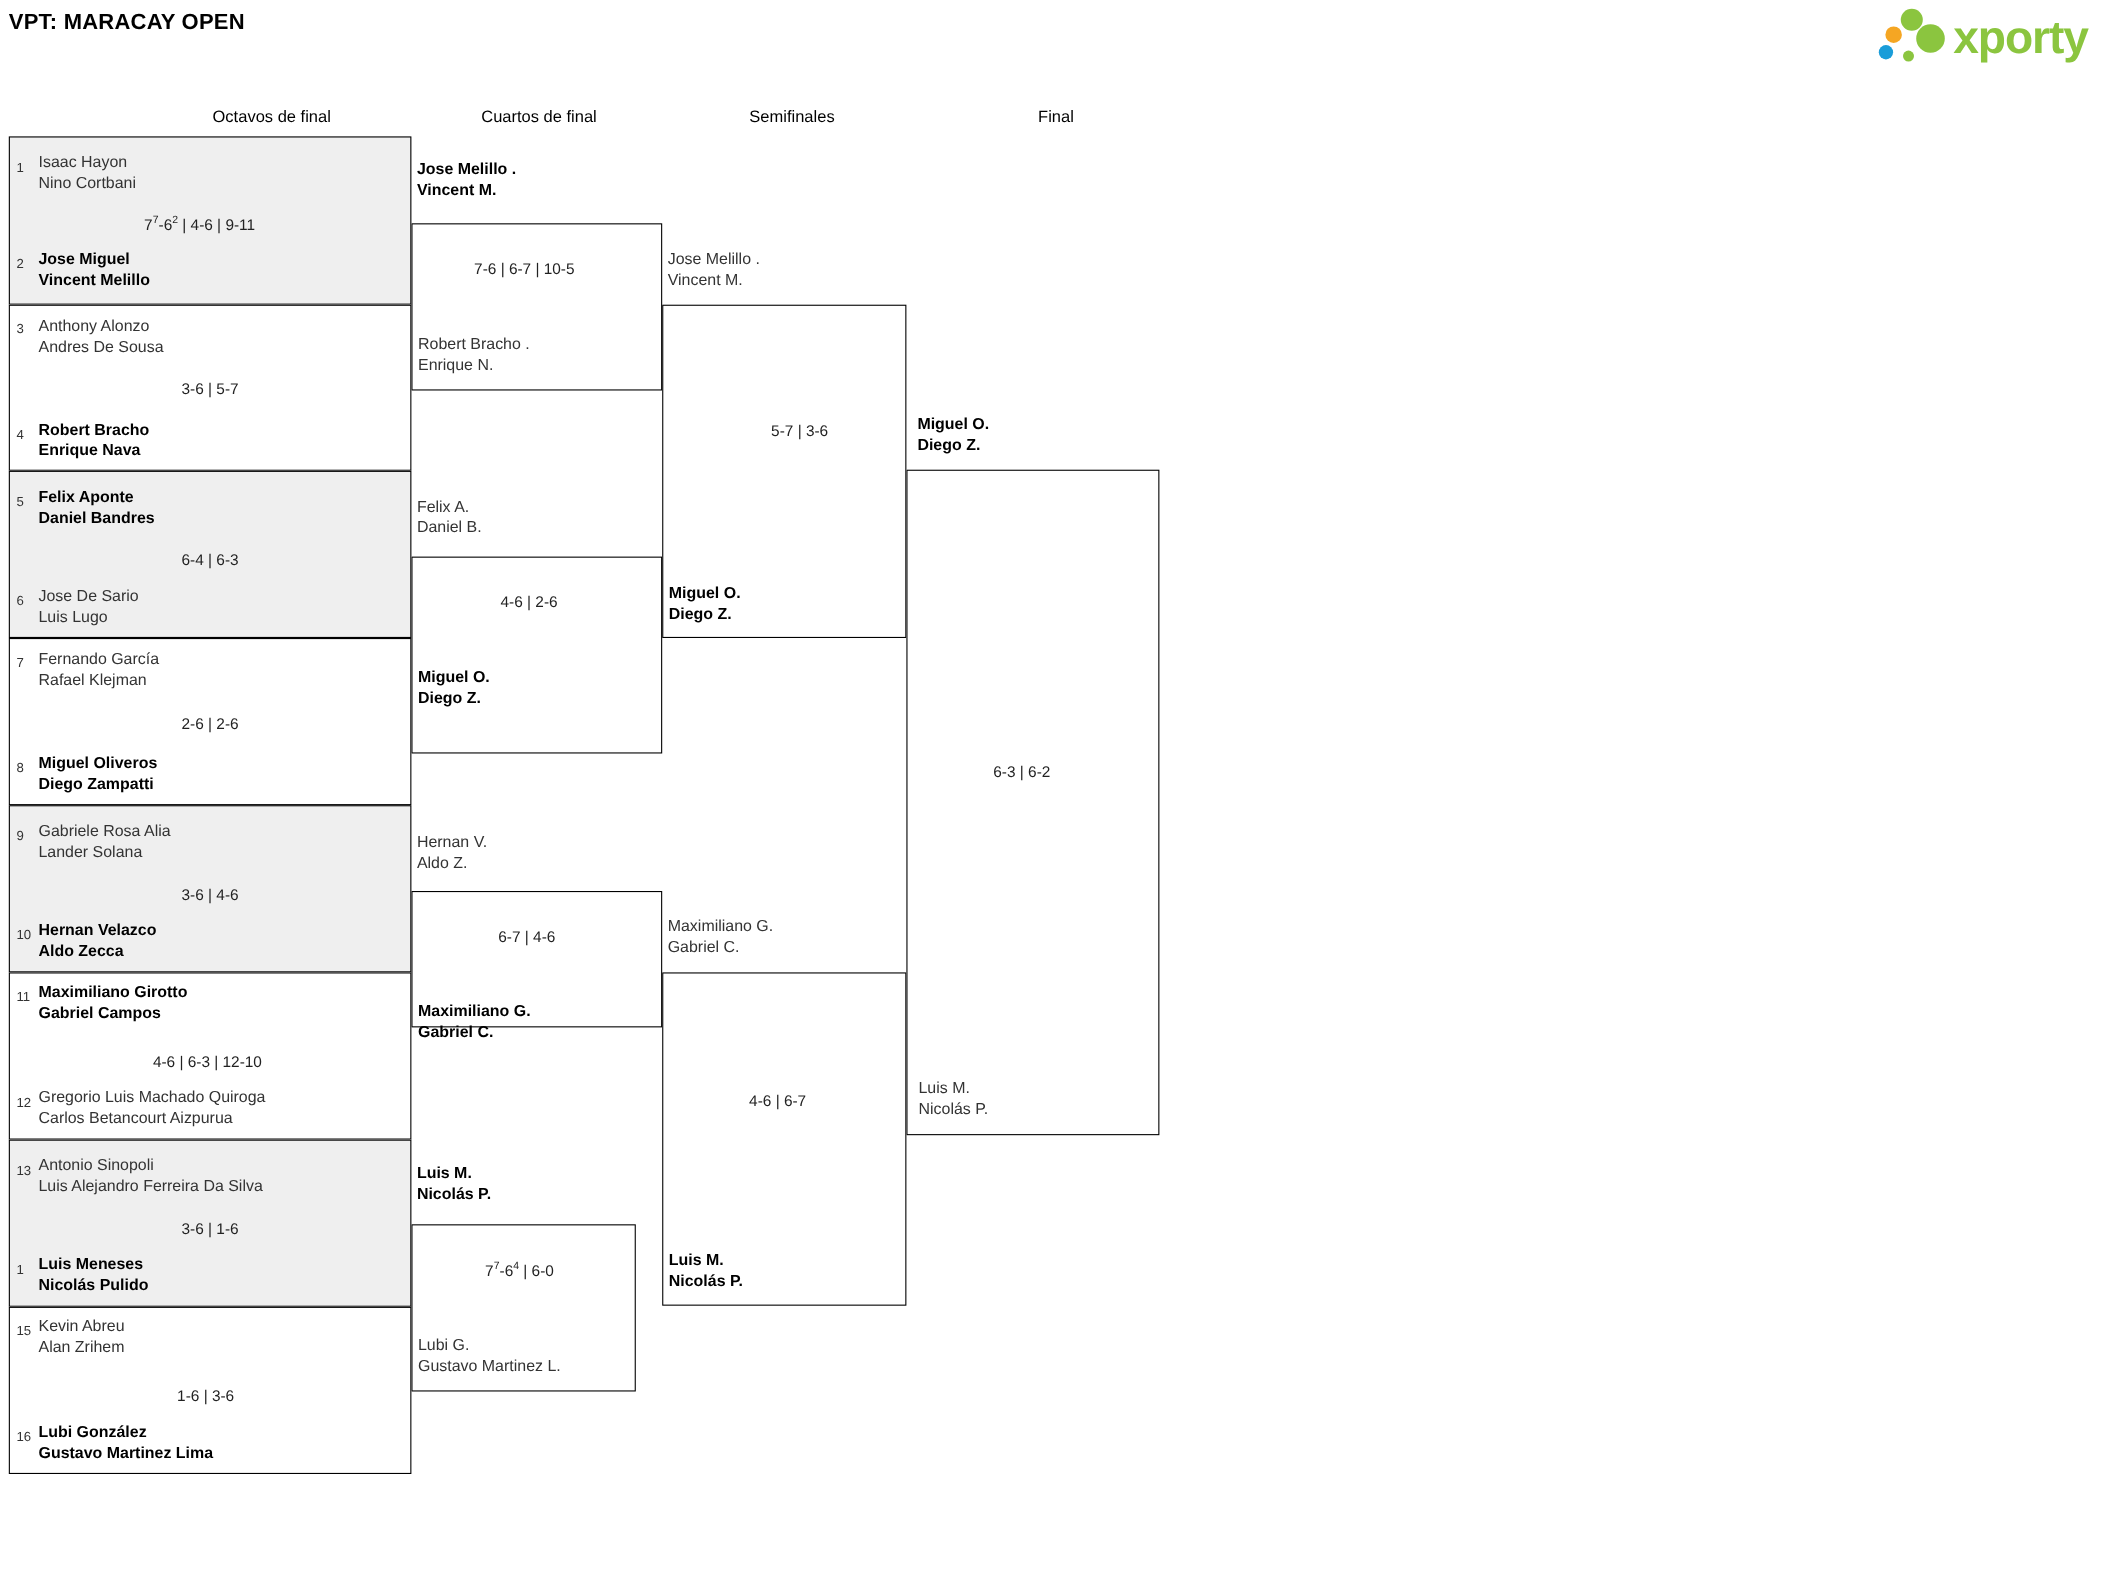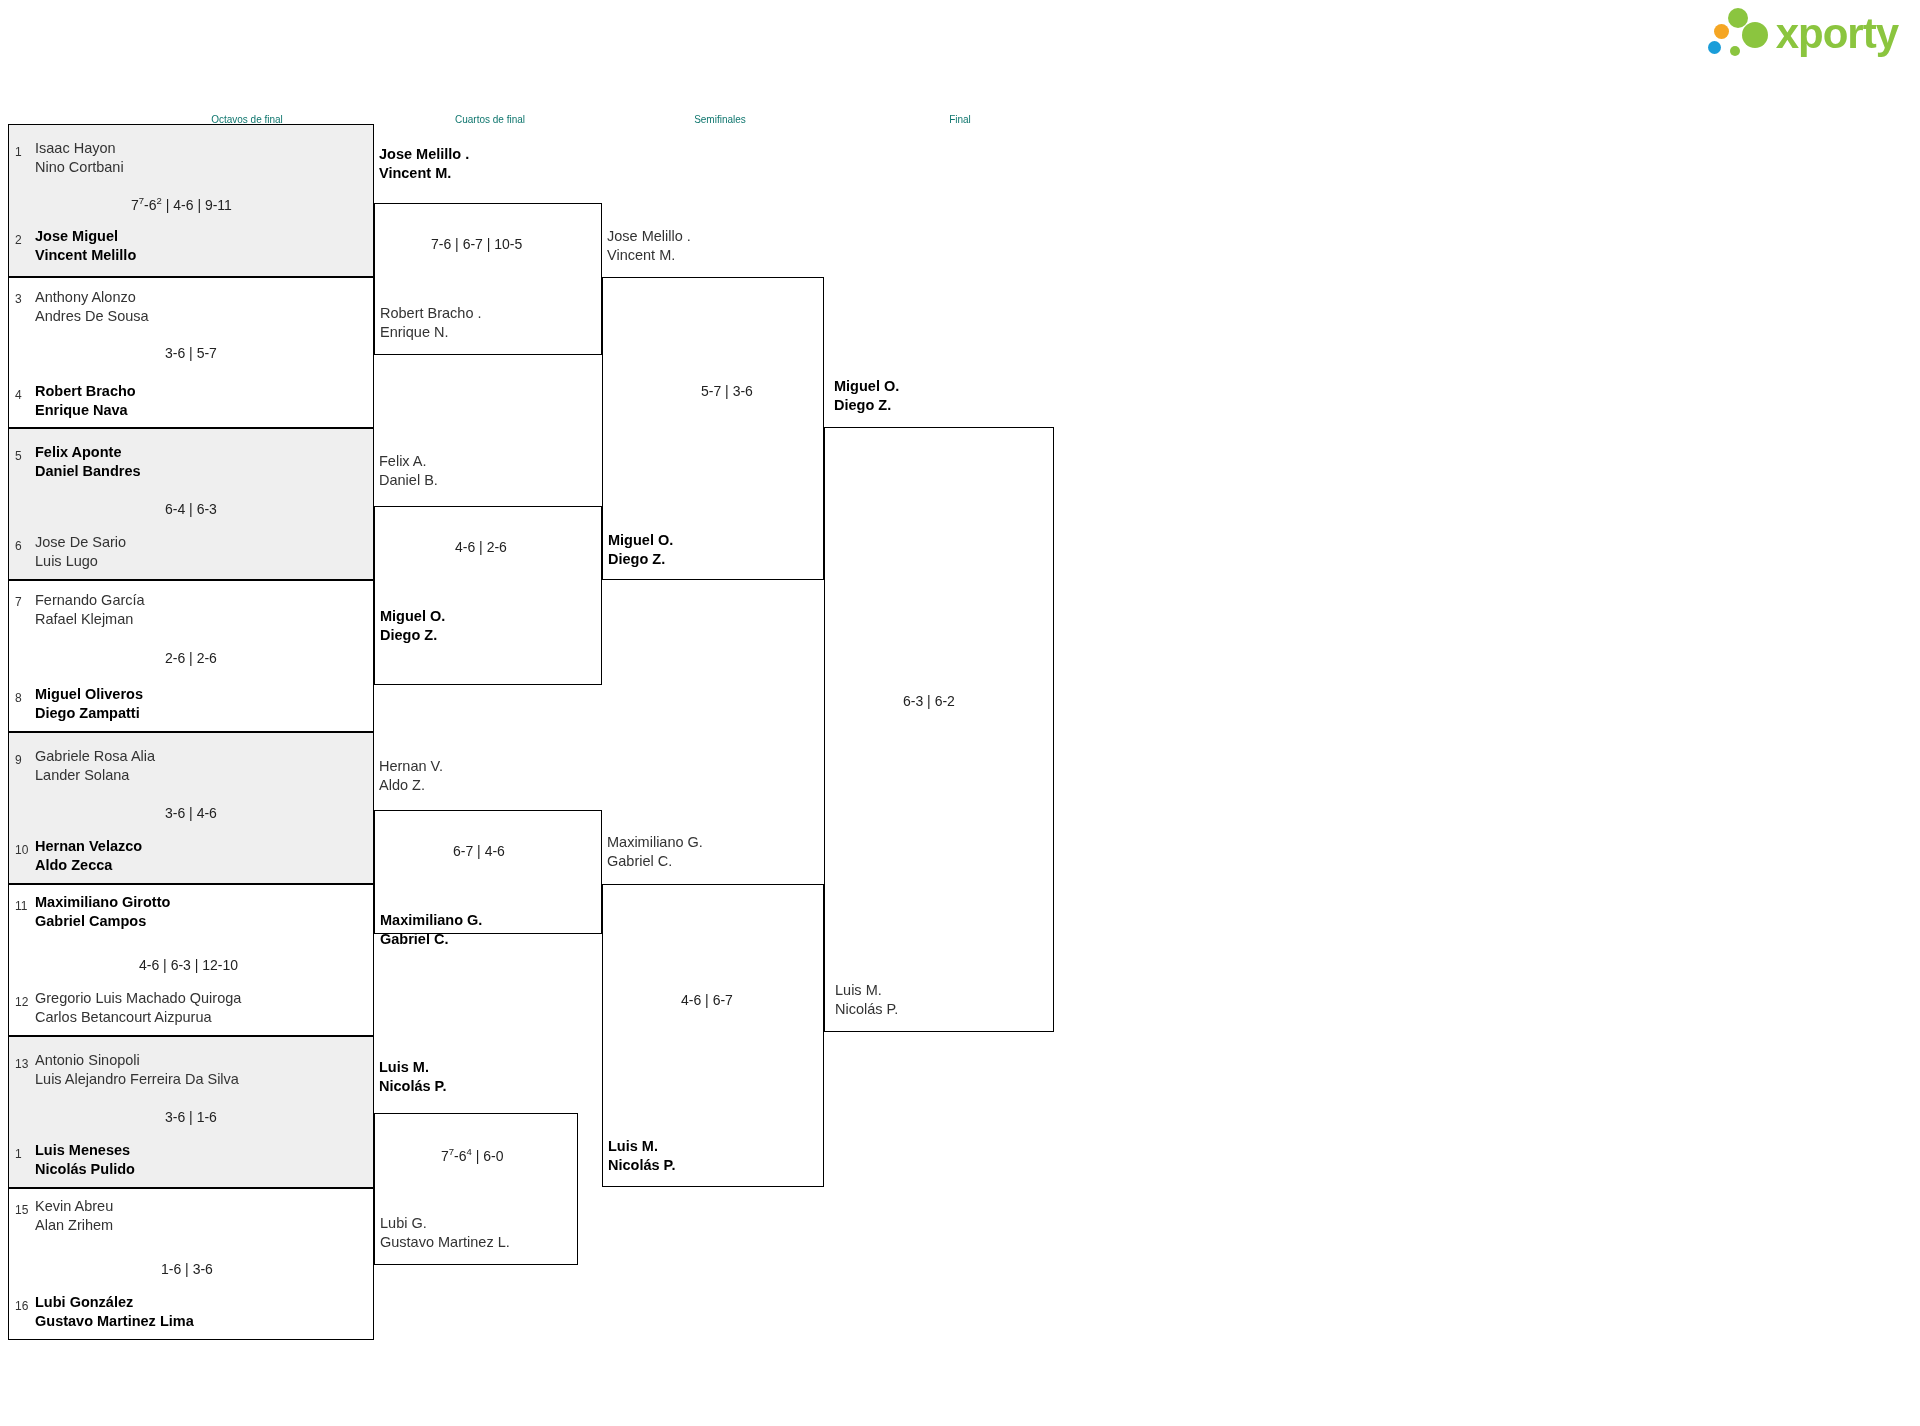--- a/index.html
+++ b/index.html
@@ -64,23 +64,23 @@
     font-size: 42px;
     font-weight: bold;
     color: #8bc53f;
     letter-spacing: -1px;
     line-height: 42px;
   }
 
   
   .round-header {
     position: absolute;
-    font-size: 10px;
-    color: #0f766e;
-    top: 114px;
+    font-size: 15px;
+    color: #000000;
+    top: 98px;
   }
 
   
   .match {
     position: absolute;
     box-sizing: border-box;
     border: 1px solid #000000;
   }
   .match.shaded { background: #efefef; }
   .match.plain  { background: #ffffff; }
@@ -106,20 +106,21 @@
     color: #222;
     white-space: nowrap;
   }
   .score sup { font-size: 9.5px; vertical-align: super; }
 </style>
 </head>
 <body>
 
 <div id="header">
   <div id="title-block">
+    <div class="title-line">VPT: MARACAY OPEN</div>
   </div>
   <div id="logo">
     <span id="logo-dots">
       <i class="d1"></i>
         <i class="d2"></i>
         <i class="d3"></i>
         <i class="d4"></i>
         <i class="d5"></i>
     </span>
     <span id="logo-word">xporty</span>

